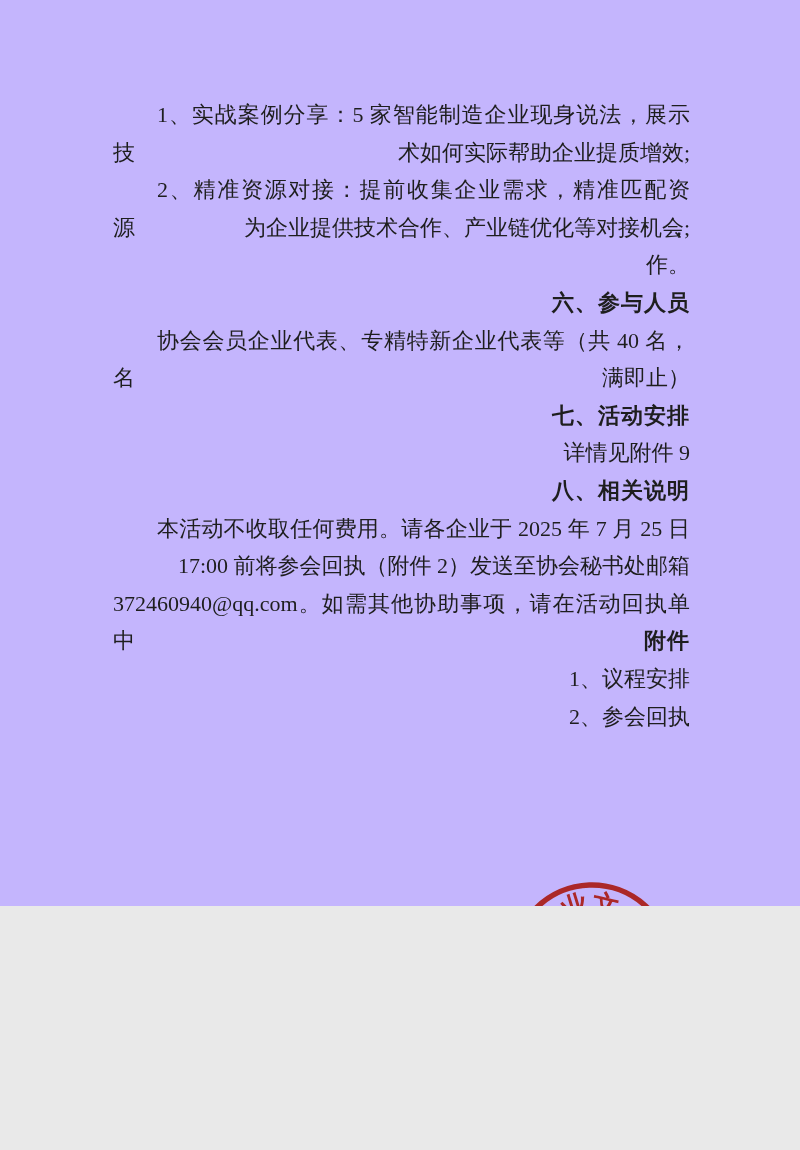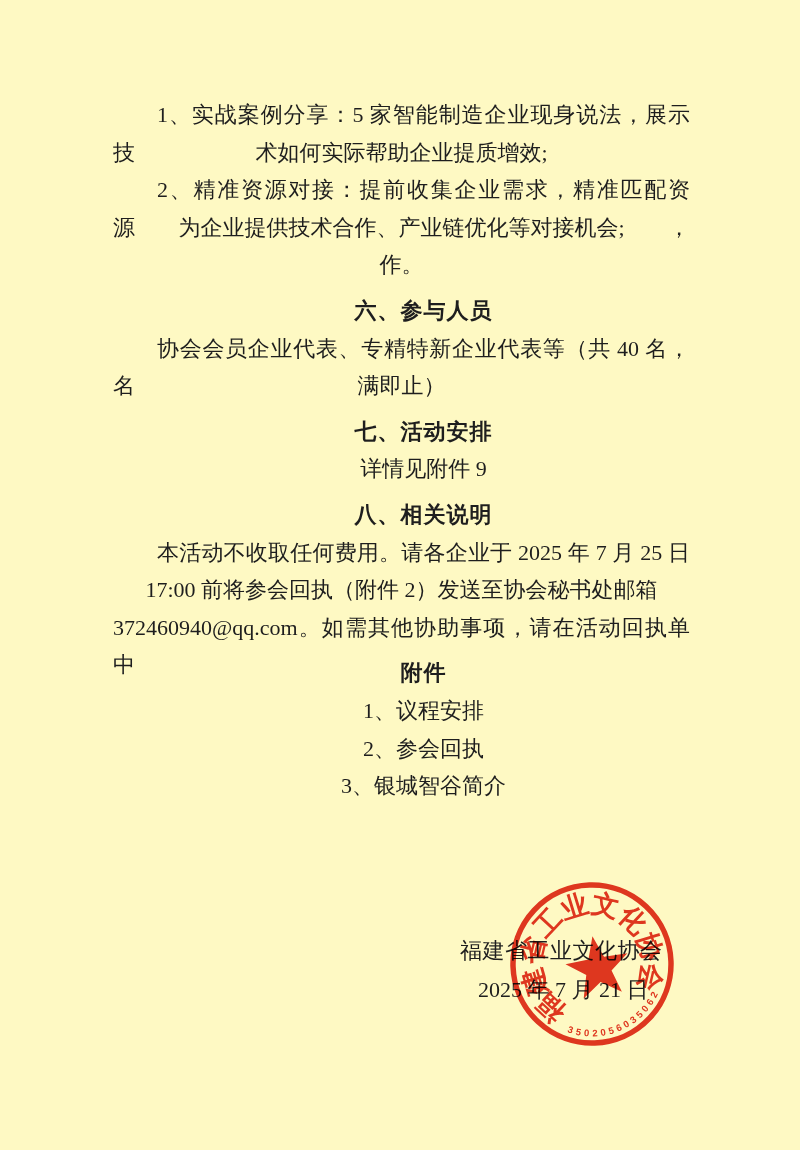--- a/index.html
+++ b/index.html
@@ -1,39 +1,39 @@
 <!DOCTYPE html>
 <html><head>
 <meta charset="utf-8">
 <style>
   html,body { margin:0; padding:0; background:#e9e9e9; }
   .page {
     position:relative;
-    width:800px; height:1150px;
+    width:800px; height:906px;
     margin:0 auto;
-    background:#fef9c3;
+    background:#c4b5fd;
     overflow:hidden;
     font-family:"Liberation Serif","DejaVu Serif",serif;
     color:#1e1e1e;
   }
   .content {
     position:absolute;
     left:113px; top:96px;
     width:577px;
   }
   .ln {
     font-size:22px;
     line-height:37.6px;
     height:37.6px;
     white-space:nowrap;
-    text-align:center;
+    text-align:right;
   }
   .ln.ind  { text-indent:44px; }
   .ln.jst  { white-space:normal; text-align:justify; text-align-last:justify; }
-  .ln.hd   { font-family:"Liberation Sans","DejaVu Sans",sans-serif; font-weight:700; letter-spacing:1px;margin-top:8px; }
+  .ln.hd   { font-family:"Liberation Sans","DejaVu Sans",sans-serif; font-weight:700; letter-spacing:1px; }
   .signature {
     position:absolute; left:0; top:0; width:800px; height:1150px; pointer-events:none;
   }
   .sig-org  { position:absolute; left:460px; top:932px; font-size:22px; line-height:37.6px; letter-spacing:0.5px; }
   .sig-date { position:absolute; left:478px; top:971px; font-size:22px; line-height:37.6px; }
   .seal {
     position:absolute; left:504px; top:876px;
     width:176px; height:176px;
     mix-blend-mode:multiply;
     opacity:0.94;
@@ -56,21 +56,20 @@
     <div class="ln">满即止）</div>
     <div class="ln ind hd">七、活动安排</div>
     <div class="ln ind">详情见附件 9</div>
     <div class="ln ind hd">八、相关说明</div>
     <div class="ln ind jst">本活动不收取任何费用。请各企业于 2025 年 7 月 25 日</div>
     <div class="ln">17:00 前将参会回执（附件 2）发送至协会秘书处邮箱</div>
     <div class="ln jst">372460940@qq.com。如需其他协助事项，请在活动回执单中</div>
     <div class="ln ind hd">附件</div>
     <div class="ln ind">1、议程安排</div>
     <div class="ln ind">2、参会回执</div>
-    <div class="ln ind">3、银城智谷简介</div>
   </div>
 
   <div class="signature">
     <div class="sig-org">福建省工业文化协会</div>
     <div class="sig-date">2025 年 7 月 21 日</div>
   </div>
 
   <svg class="seal" id="seal-svg" viewBox="-88 -88 176 176" xmlns="http://www.w3.org/2000/svg">
       <circle cx="0" cy="0" r="79" fill="none" stroke="#dd2b1a" stroke-width="5.5"></circle>
       <polygon points="1.4,-27.7 12.3,-6.9 35.7,-9.5 19.3,7.3 28.9,28.7 7.9,18.4 -9.5,34.1 -6.1,10.9 -26.5,-0.7 -3.4,-4.7" fill="#dd2b1a"></polygon>

